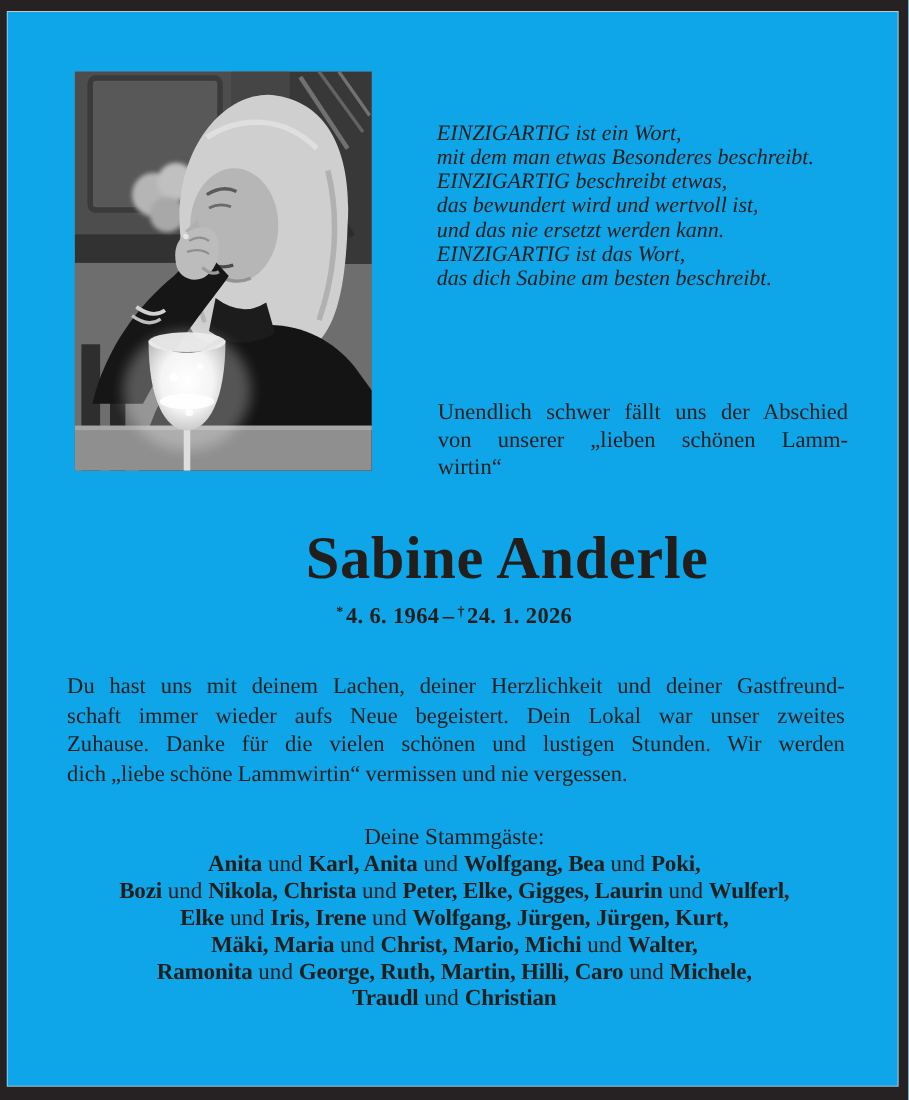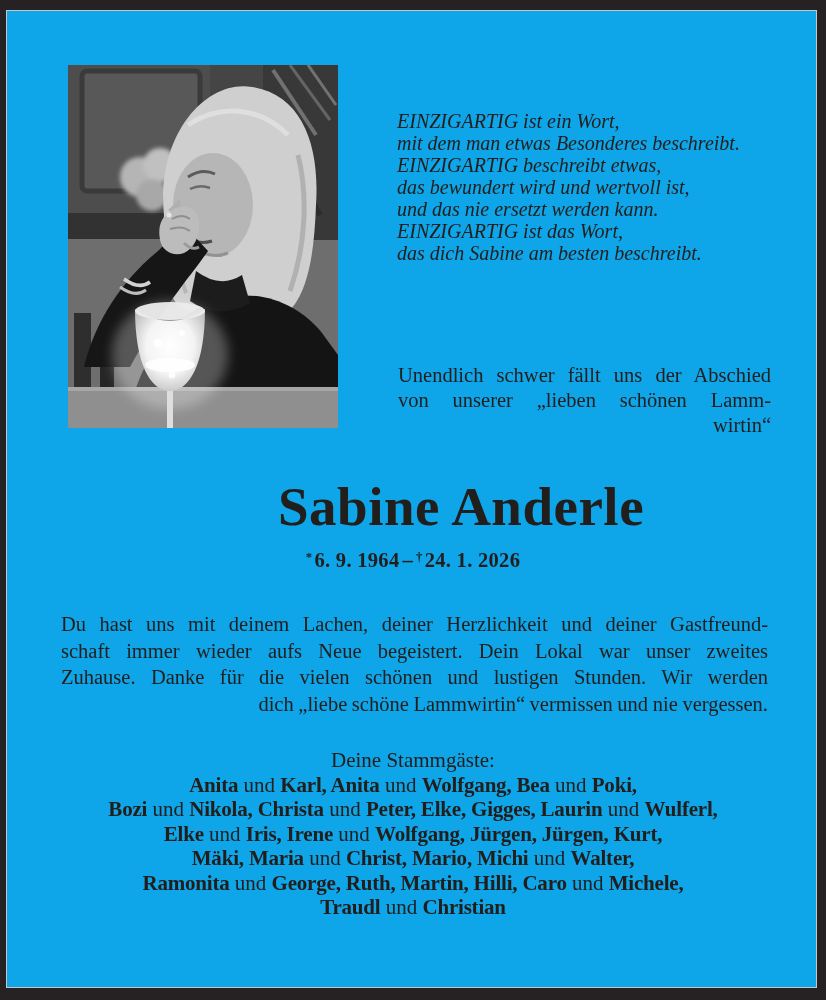--- a/index.html
+++ b/index.html
@@ -48,21 +48,21 @@
   }
   .intro {
     position: absolute;
     left: 398px;
     top: 363px;
     width: 373px;
     font-size: 20.5px;
     line-height: 25px;
   }
   .just .line { text-align: justify; text-align-last: justify; }
-  .just .line:last-child { text-align: right; text-align-last: auto; }
+  .just .line:last-child { text-align: left; text-align-last: auto; }
 
   .name {
     position: absolute;
     left: 0;
     top: 476px;
     width: 100%;
     text-align: center;
     font-size: 55px;
     line-height: 62px;
     letter-spacing: 0.5px;
@@ -200,21 +200,21 @@
 
   <div class="intro just">
       <div class="line"><span>Unendlich schwer fällt uns der Abschied</span></div>
       <div class="line"><span>von unserer „lieben schönen Lamm-</span></div>
       <div class="line"><span>wirtin“</span></div>
     </div>
 
   <div class="name">Sabine Anderle</div>
 
   <div class="dates">
-    <span class="sym">*</span><span>6. 9. 1964</span><span class="dash">–</span><span class="sym">†</span><span>24. 1. 2026</span>
+    <span class="sym">*</span><span>4. 6. 1964</span><span class="dash">–</span><span class="sym">†</span><span>24. 1. 2026</span>
   </div>
 
   <div class="tribute just">
       <div class="line"><span>Du hast uns mit deinem Lachen, deiner Herzlichkeit und deiner Gastfreund-</span></div>
       <div class="line"><span>schaft immer wieder aufs Neue begeistert. Dein Lokal war unser zweites</span></div>
       <div class="line"><span>Zuhause. Danke für die vielen schönen und lustigen Stunden. Wir werden</span></div>
       <div class="line"><span>dich „liebe schöne Lammwirtin“ vermissen und nie vergessen.</span></div>
     </div>
 
   <div class="mourners">

